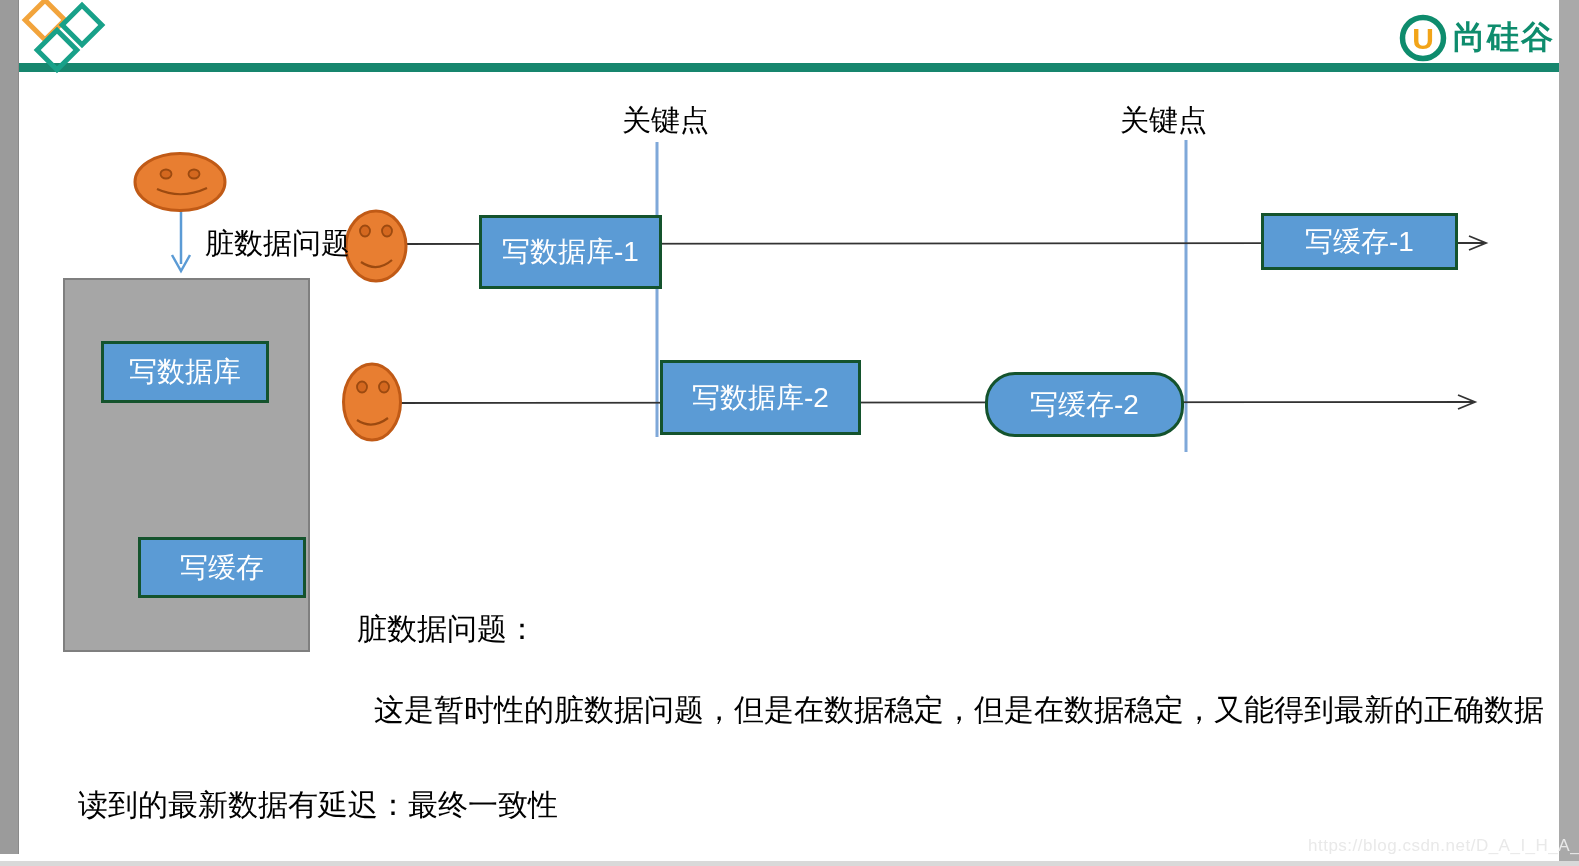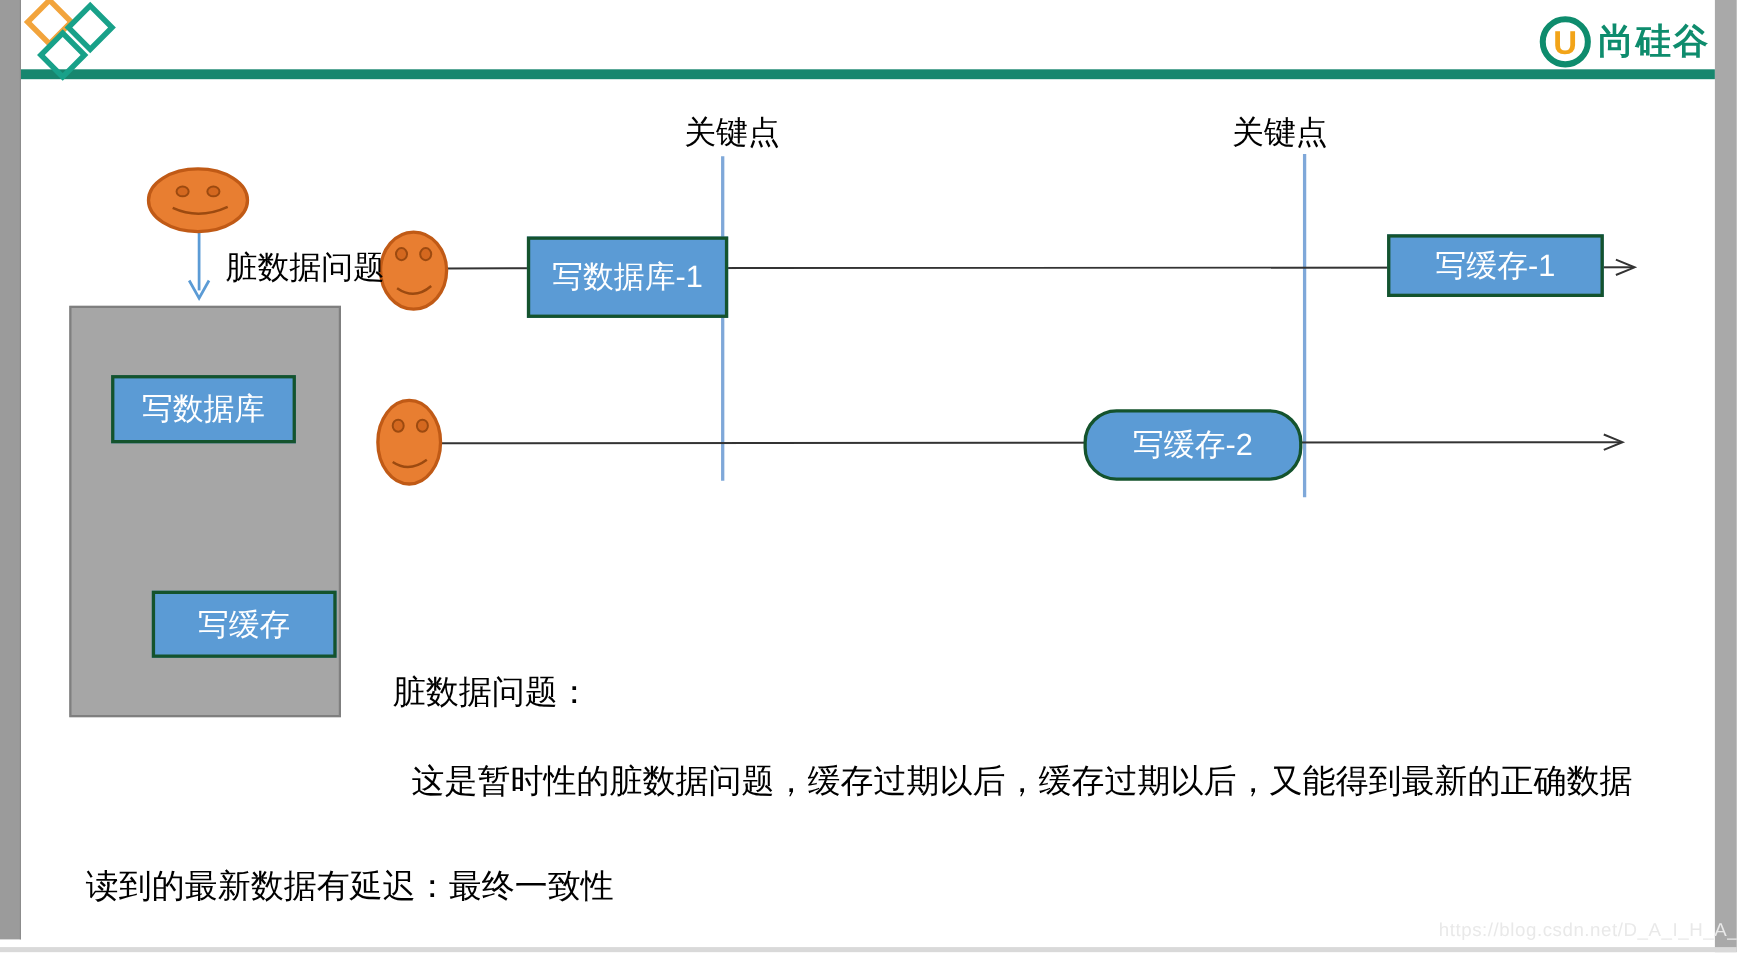--- a/index.html
+++ b/index.html
@@ -90,25 +90,26 @@
     </g>
   </svg>
 
   <div class="graypanel"></div>
   <div class="bluebox" style="left:101px; top:341px; width:168px; height:62px;">写数据库</div>
   <div class="bluebox" style="left:101px; top:537px; width:168px; height:61px;margin-left:37px;">写缓存</div>
 
   <div class="bluebox" style="left:479px; top:215px; width:183px; height:74px;">写数据库-1</div>
   <div class="bluebox" style="left:1232px; top:213px; width:197px; height:57px;margin-left:29px;">写缓存-1</div>
 
+  <div class="bluebox" style="left:660px; top:360px; width:201px; height:75px;">写数据库-2</div>
   <div class="bluebox" style="left:985px; top:372px; width:199px; height:65px;border-radius:30px;">写缓存-2</div>
 
   <div class="lbl" style="left:205px; top:224px; font-size:29px;">脏数据问题</div>
   <div class="lbl" style="left:622px; top:101px; font-size:29px;">关键点</div>
   <div class="lbl" style="left:1120px; top:101px; font-size:29px;">关键点</div>
 
   <div class="lbl" style="left:357px; top:609px;">脏数据问题：</div>
-  <div class="lbl" style="left:374px; top:690px;">这是暂时性的脏数据问题，缓存过期以后，缓存过期以后，又能得到最新的正确数据</div>
+  <div class="lbl" style="left:374px; top:690px;">这是暂时性的脏数据问题，但是在数据稳定，但是在数据稳定，又能得到最新的正确数据</div>
   <div class="lbl" style="left:78px; top:785px;">读到的最新数据有延迟：最终一致性</div>
 
   <div class="watermark">https://blog.csdn.net/D_A_I_H_A_O</div>
 
 </div>
 
 </body></html>

